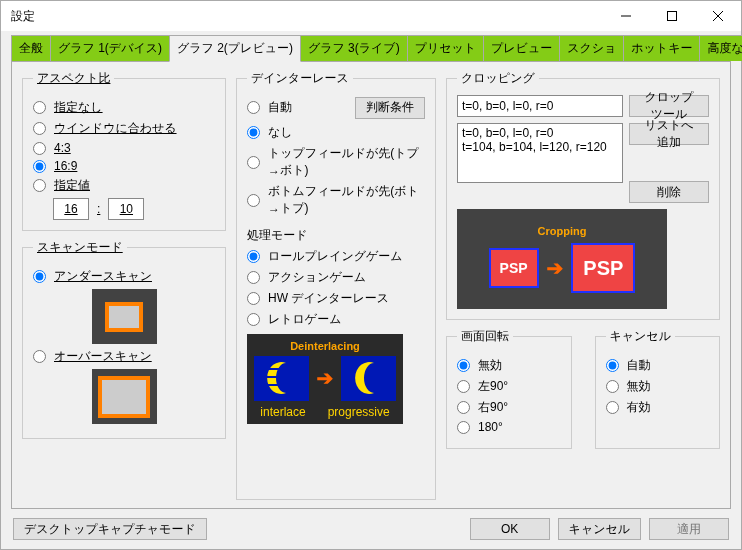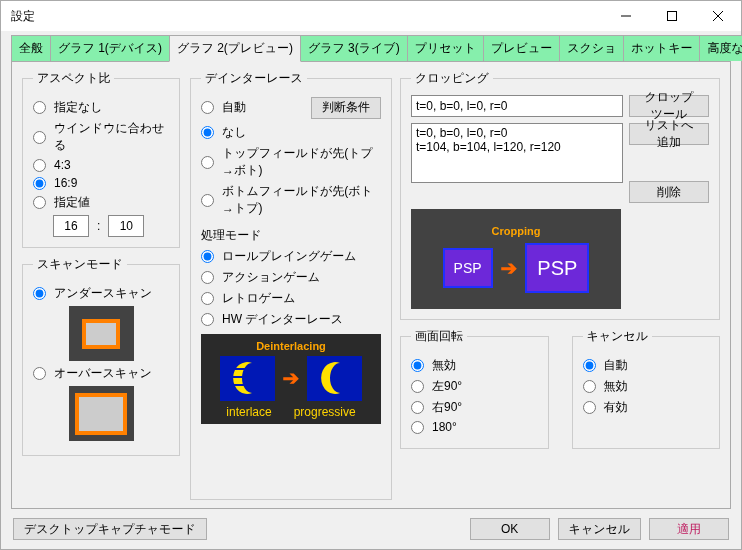--- a/index.html
+++ b/index.html
@@ -3,57 +3,57 @@
 <meta charset="utf-8">
 <style>
   * { box-sizing: border-box; font-family: "Meiryo UI", "MS UI Gothic", sans-serif; font-size: 12px; }
   body { margin: 0; background: #fff; }
   .window { width: 742px; height: 550px; border: 1px solid #aaa; background: #f0f0f0; position: relative; }
   .titlebar { height: 30px; background: #fff; display: flex; align-items: center; padding-left: 10px; }
   .titlebar .title { flex: 1; }
   .winbtns { display: flex; height: 100%; }
   .winbtn { width: 46px; display: flex; align-items: center; justify-content: center; }
   .tabs { display: flex; padding: 4px 10px 0 10px; }
-  .tab { padding: 4px 7px; border: 1px solid #aaa; border-bottom: none; background: #86efac; margin-right: -1px; white-space: nowrap; position: relative; cursor: default; }
+  .tab { padding: 4px 7px; border: 1px solid #aaa; border-bottom: none; background: #84cc16; margin-right: -1px; white-space: nowrap; position: relative; cursor: default; }
   .tab.active { background: #f0f0f0; z-index: 2; border-bottom: 1px solid #f0f0f0; margin-bottom: -1px; }
   .tabpanel { margin: 0 10px; border: 1px solid #aaa; height: 448px; padding: 8px 10px; position: relative; display: flex; gap: 10px; }
   fieldset { border: 1px solid #ccc; border-radius: 0; padding: 8px 10px 10px 10px; margin: 0; }
   legend { padding: 0 4px; }
   .radio-row { display: flex; align-items: center; margin: 4px 0; gap: 4px; }
   .radio-row input[type=radio] { margin: 0 4px 0 0; }
   .col { display: flex; flex-direction: column; gap: 8px; }
-  .col1 { width: 158px; }
+  .col1 { width: 204px; text-decoration: underline; }
   .col2 { width: 200px; }
   .col3 { flex: 1; }
   input[type=text].tiny { width: 36px; height: 22px; padding: 0 3px; text-align: center; border: 1px solid #888; background: #fff; }
   .aspect-inputs { display: flex; align-items: center; gap: 8px; margin-left: 20px; margin-top: 4px; }
   .btn { background: #e1e1e1; border: 1px solid #adadad; padding: 2px 10px; height: 22px; display: inline-flex; align-items: center; justify-content: center; cursor: default; min-width: 70px; }
   .scan-img { width: 65px; height: 55px; background: #424242; display: flex; align-items: center; justify-content: center; margin: 4px auto; }
   .scan-rect { width: 38px; height: 30px; border: 4px solid #ff8000; background: #ccc; }
   .scan-rect.over { width: 52px; height: 42px; }
-  .deint-img { width: 180px; height: 90px; background: #2a2a2a; margin-top: 6px; display: flex; flex-direction: column; align-items: center; justify-content: center; gap: 4px; padding: 4px; }
+  .deint-img { width: 156px; height: 90px; background: #2a2a2a; margin-top: 6px; display: flex; flex-direction: column; align-items: center; justify-content: center; gap: 4px; padding: 4px; }
   .deint-label { color: #ffa500; font-size: 11px; font-weight: bold; }
   .deint-row { display: flex; align-items: center; gap: 8px; }
   .moonbox { width: 55px; height: 45px; background: #0018b5; display: flex; align-items: center; justify-content: center; }
   .arrow { color: #ff6600; font-size: 20px; font-weight: bold; }
   .deint-sub { display: flex; gap: 22px; color: #ffd400; font-size: 10px; }
   .crop-row { display: flex; gap: 6px; align-items: flex-start; }
   .crop-input { flex: 1; height: 22px; border: 1px solid #888; background: #fff; padding: 2px 4px; }
   .crop-list { width: 100%; height: 60px; border: 1px solid #888; background: #fff; padding: 2px 4px; overflow: auto; white-space: pre; }
   .crop-btns { display: flex; flex-direction: column; gap: 6px; width: 80px; }
   .crop-img { width: 210px; height: 100px; background: #424242; margin-top: 6px; display: flex; flex-direction: column; align-items: center; justify-content: center; gap: 6px; }
   .crop-lbl { color: #ffa500; font-size: 11px; font-weight: bold; }
   .crop-boxes { display: flex; align-items: center; gap: 8px; }
-  .pspbox { border: 2px solid #2030ff; background: #6d28d9; color: #fff; display: flex; align-items: center; justify-content: center; font-weight: normal; }
+  .pspbox { border: 2px solid #2030ff; background: #ef4444; color: #fff; display: flex; align-items: center; justify-content: center; font-weight: bold; }
   .psp1 { width: 50px; height: 40px; font-size: 14px; }
   .psp2 { width: 64px; height: 50px; font-size: 20px; }
   .bottom-row { display: flex; gap: 23px; }
   .footer { position: absolute; bottom: 0; left: 0; right: 0; height: 40px; display: flex; align-items: center; padding: 0 12px; gap: 8px; }
   .footer .spacer { flex: 1; }
-  .btn.disabled { color: #be185d; }
+  .btn.disabled { color: #737373; }
 </style>
 </head>
 <body>
 
 <div class="window">
   <div class="titlebar">
     <span class="title">設定</span>
     <div class="winbtns">
       <div class="winbtn">
           <svg width="10" height="10">
@@ -165,25 +165,25 @@
         <label class="radio-row">
             <input type="radio" name="pm" checked="" style="">
             <span>ロールプレイングゲーム</span>
           </label>
         <label class="radio-row">
             <input type="radio" name="pm" style="">
             <span>アクションゲーム</span>
           </label>
         <label class="radio-row">
             <input type="radio" name="pm" style="">
+            <span>HW デインターレース</span>
+          </label>
+        <label class="radio-row">
+            <input type="radio" name="pm" style="">
             <span>レトロゲーム</span>
-          </label>
-        <label class="radio-row">
-            <input type="radio" name="pm" style="">
-            <span>HW デインターレース</span>
           </label>
 
         <div class="deint-img">
           <div class="deint-label">Deinterlacing</div>
           <div class="deint-row">
             <div class="moonbox">
               <svg width="30" height="34">
                   <path d="M20 2 A14 16 0 1 0 20 32 A10 15 0 1 1 20 2 Z" fill="#ffe100"></path>
                   <line x1="0" y1="8" x2="30" y2="8" stroke="#0018b5" stroke-width="2"></line>
                   <line x1="0" y1="16" x2="30" y2="16" stroke="#0018b5" stroke-width="2"></line>

